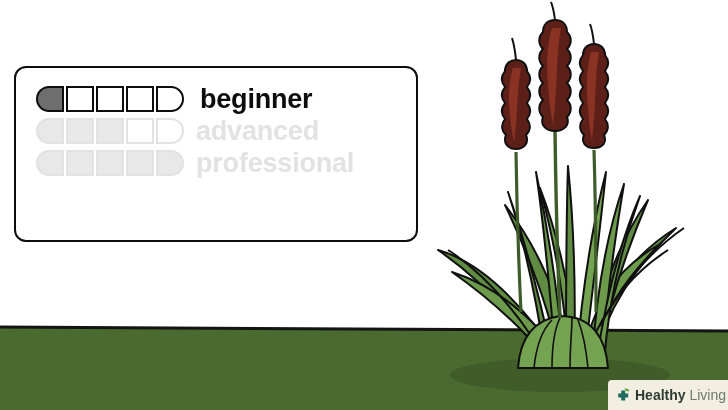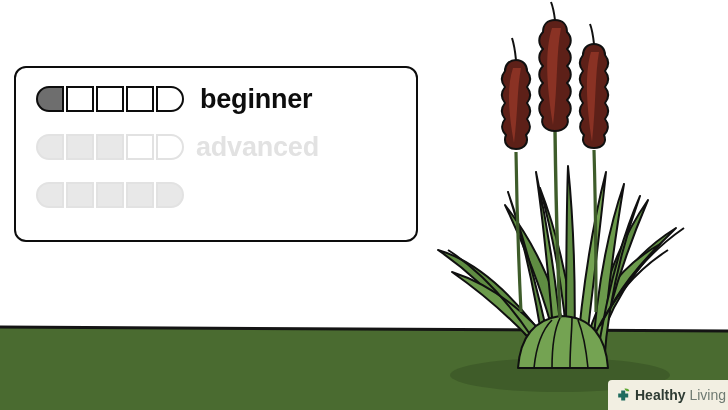--- a/index.html
+++ b/index.html
@@ -24,21 +24,21 @@
     width:404px;height:176px;
     background:#ffffff;
     border:2.5px solid #0d0d0d;
     border-radius:12px;
     box-sizing:border-box;
   }
   .rows{
     position:absolute;
     left:20px;top:17px;
     display:flex;flex-direction:column;
-    gap:20px;
+    gap:4px;
   }
   .row{
     display:flex;align-items:center;
     height:28px;
   }
   .meter{
     display:flex;
     align-items:center;
     height:26px;
   }
@@ -220,20 +220,21 @@
       </div>
 
       <div class="row row-2">
         <div class="meter">
           <div class="seg first on"></div>
           <div class="seg on"></div>
           <div class="seg on"></div>
           <div class="seg on"></div>
           <div class="seg last on"></div>
         </div>
+        <div class="label">professional</div>
       </div>
 
     </div>
   </div>
 
   <div class="watermark">
     <div class="wm-icon">
       <svg viewBox="0 0 17 17" width="17" height="17">
         <path d="M9.5,1.5 C12.5,1 14.5,2.5 14.2,4.2 C12,4.6 10,3.8 9.5,1.5 Z" fill="#5fa832"></path>
         <path d="M6.2,3.6 h4.0 v3.0 h3.0 v4.0 h-3.0 v3.0 h-4.0 v-3.0 h-3.0 v-4.0 h3.0 Z" fill="#1f6b5e"></path>

